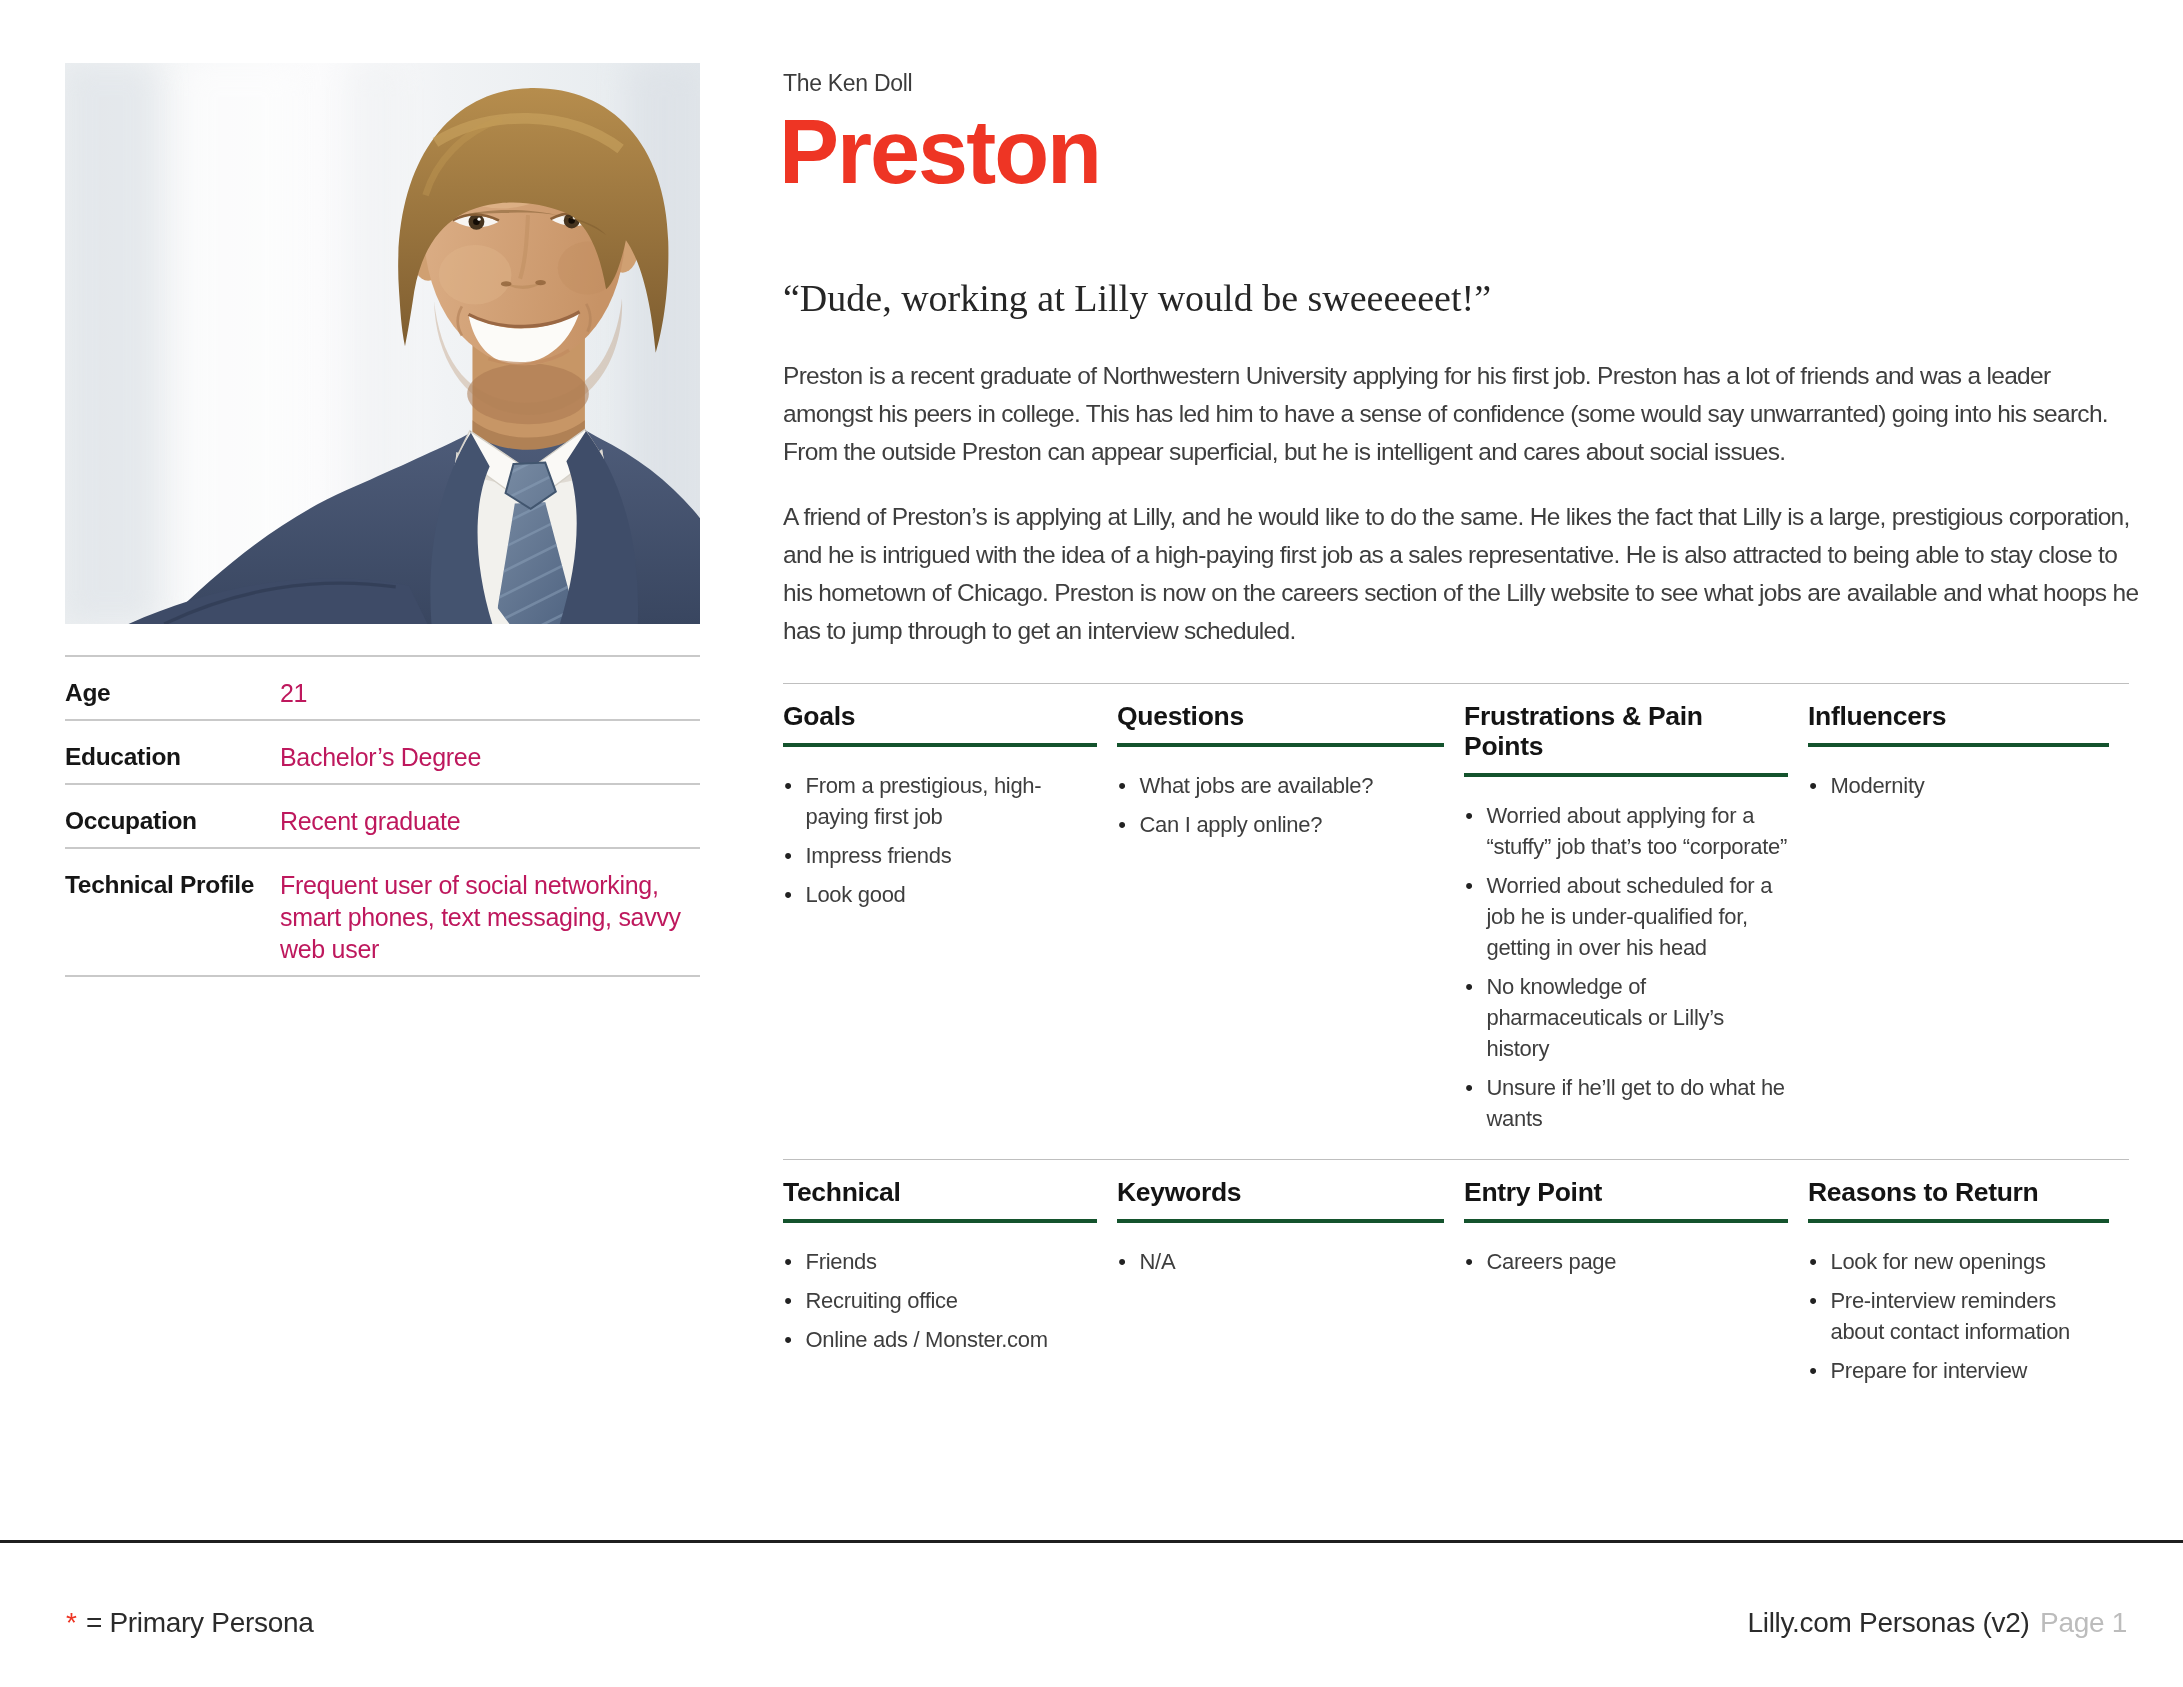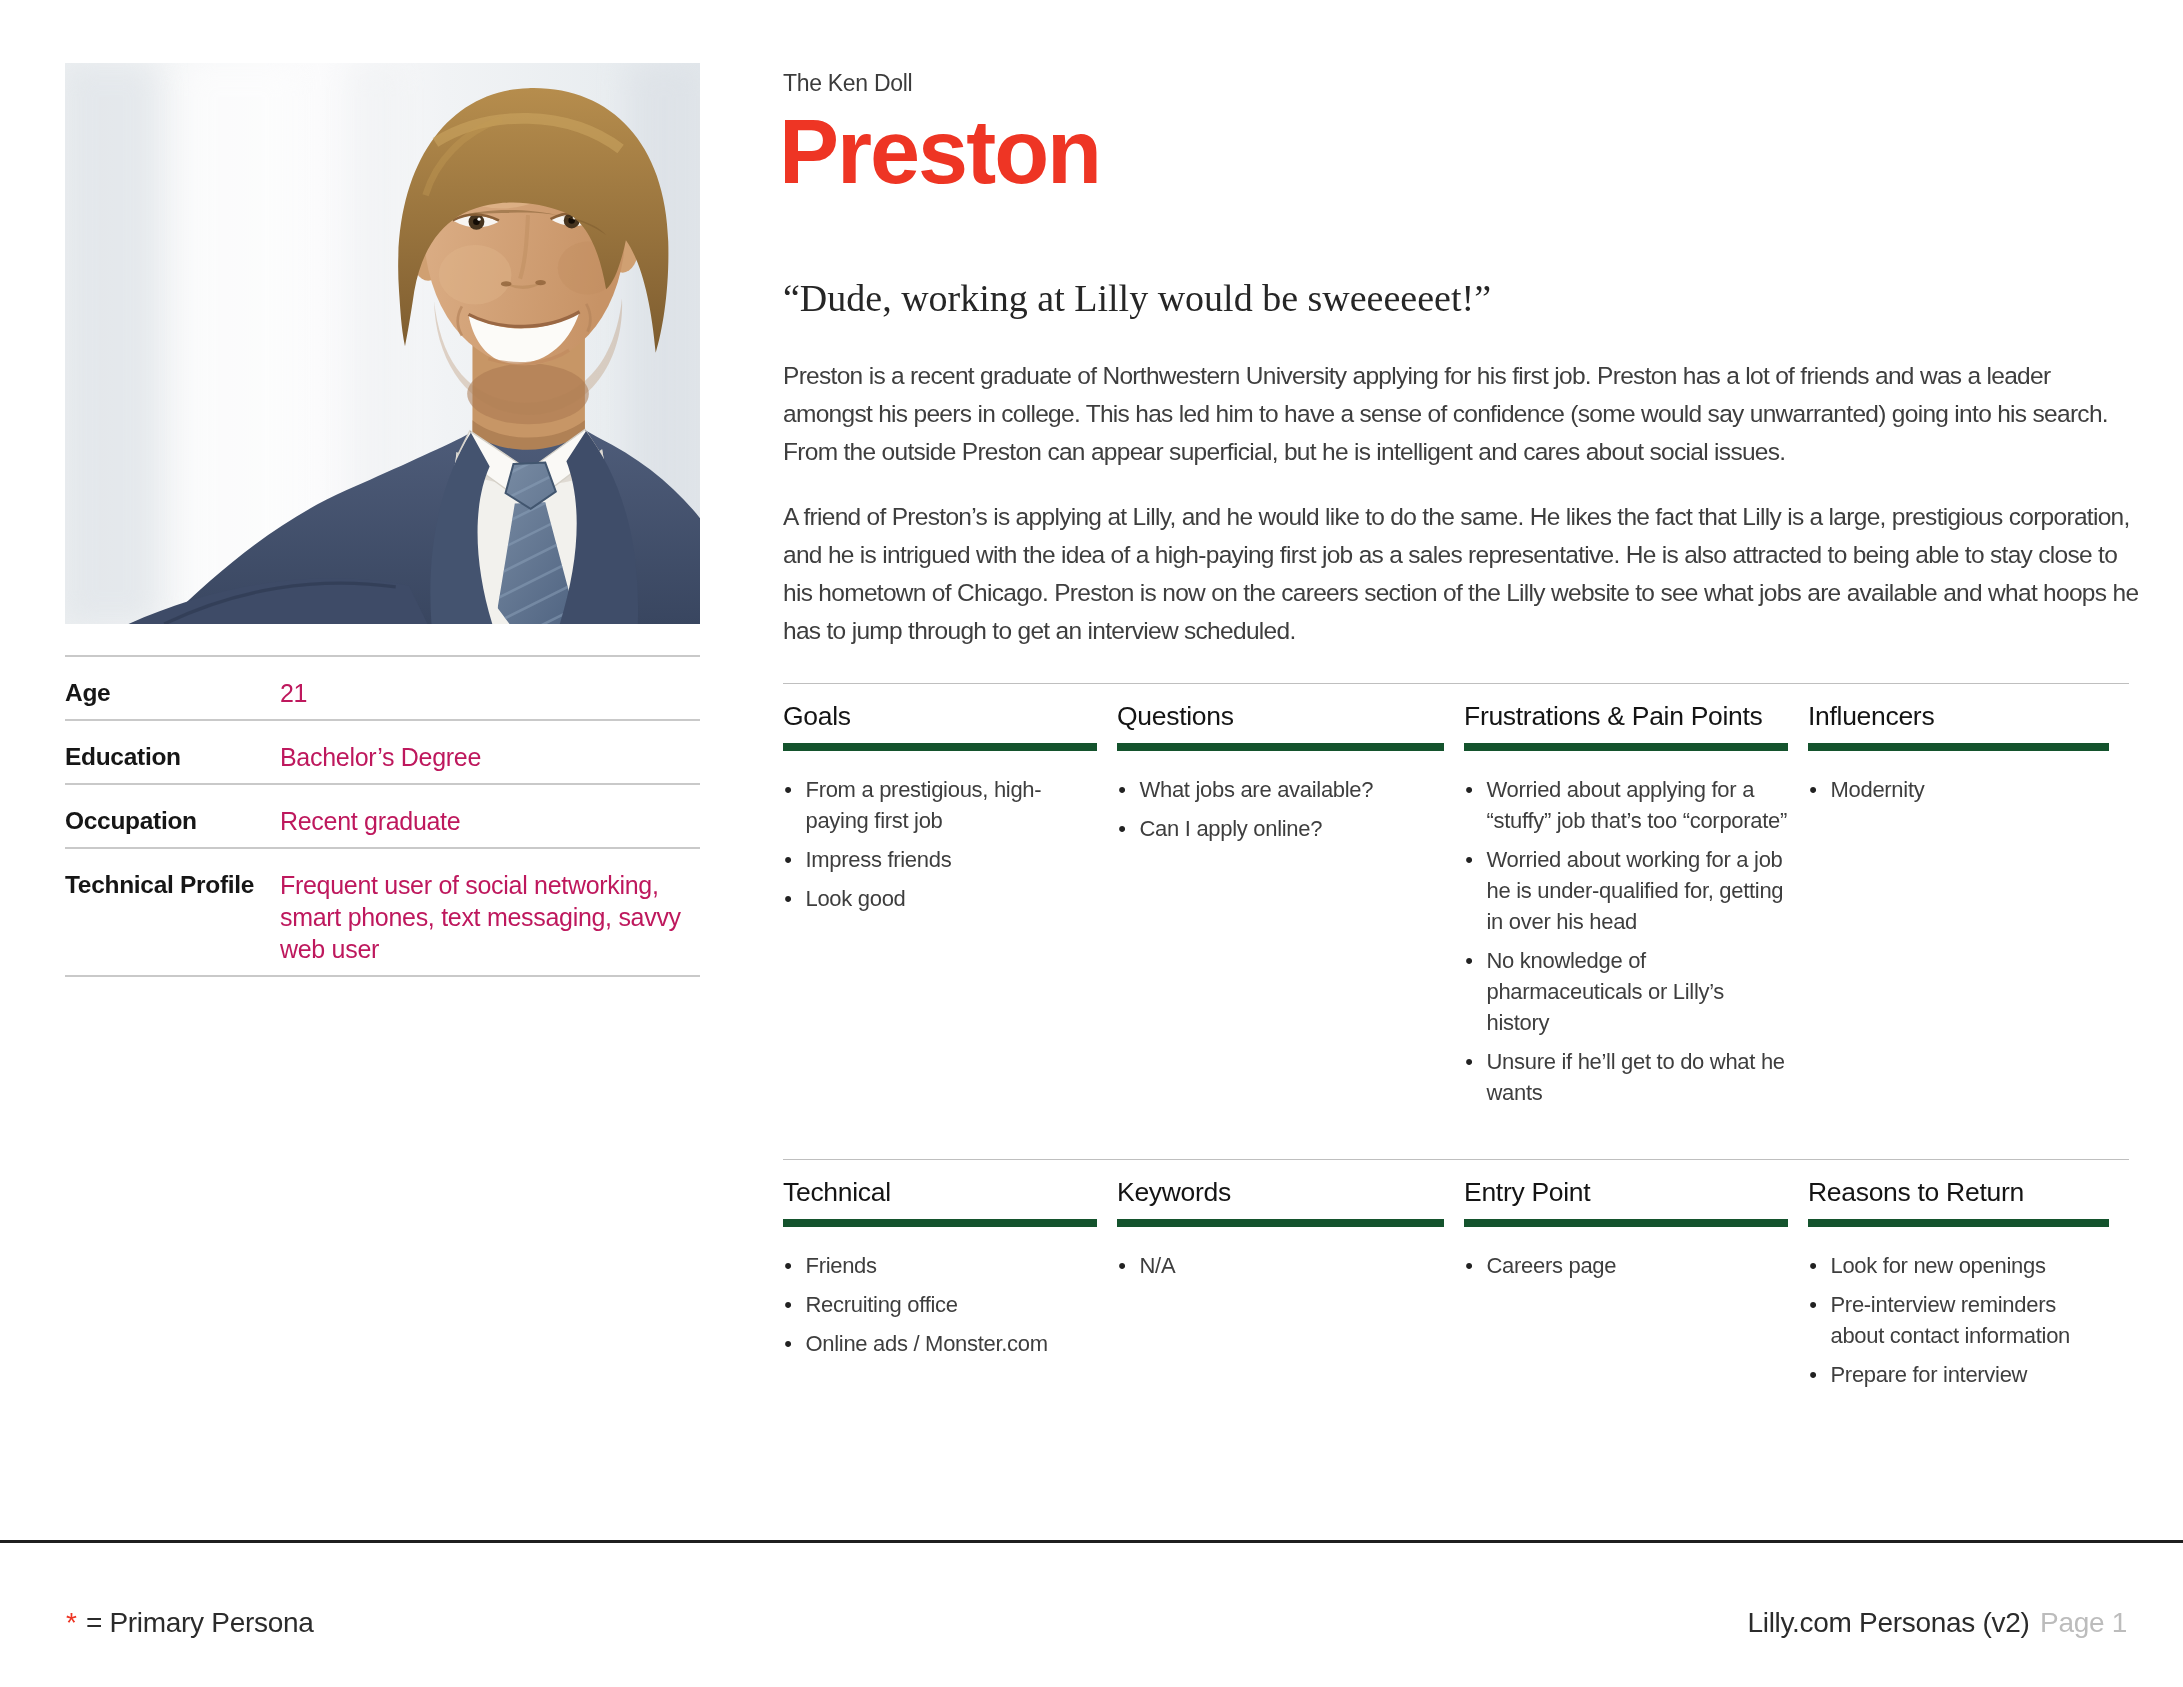--- a/index.html
+++ b/index.html
@@ -20,21 +20,21 @@
   .kicker { position:absolute; left:783px; top:66px; font-size:23px; line-height:34px; color:#3c3c3c; letter-spacing:-0.3px; }
   .name { position:absolute; left:779px; top:106px; font-size:90px; line-height:93px; font-weight:bold; color:#ee3524; letter-spacing:-2px; }
   .quote { position:absolute; left:783px; top:276px; font-family:"Liberation Serif", serif; font-size:38px; line-height:44px; color:#262626; }
   .bio { position:absolute; left:783px; top:357px; width:1360px; font-size:24.5px; line-height:38px; letter-spacing:-0.7px; color:#3e3e3e; }
   .bio p { margin:0 0 26.5px 0; }
   
   .matrix { position:absolute; left:783px; width:1346px; display:grid; grid-template-columns:334px 347px 344px 321px; }
   .matrix-1 { top:683px; }
   .matrix-2 { top:1159px; }
   .cell { border-top:1.3px solid #bfbfbf; padding-right:20px; box-sizing:border-box; }
-  .cell h3 { margin:0; padding:17px 0 12px 0; font-size:26.5px; line-height:30px; font-weight:normal; color:#141414; letter-spacing:-0.3px; border-bottom:8px solid #14532d; }
+  .cell h3 { margin:0; padding:17px 0 12px 0; font-size:26.5px; line-height:30px; font-weight:bold; color:#141414; letter-spacing:-0.3px; border-bottom:4px solid #14532d; }
   .cell ul { list-style:none; margin:22.5px 0 0 0; padding:0; }
   .cell li { position:relative; padding-left:22.5px; font-size:22px; line-height:31px; margin-bottom:8px; color:#3e3e3e; letter-spacing:-0.3px; }
   .cell li::before { content:"\2022"; position:absolute; left:1.3px; top:0; color:#222; }
   
   .bottom-rule { position:absolute; left:0; top:1540px; width:2183px; height:3.3px; background:#1f1f1f; }
   .footer-left { position:absolute; left:66px; top:1606px; font-size:28px; line-height:33px; color:#2b2b2b; letter-spacing:-0.3px; }
   .footer-left .ast { color:#ee3524; margin-right:9.3px; }
   .footer-right { position:absolute; right:56px; top:1606px; font-size:28px; line-height:33px; color:#2b2b2b; text-align:right; letter-spacing:-0.3px; }
   .footer-right .page-num { color:#bcbcbc; margin-left:10.6px; }
 </style>
@@ -197,21 +197,21 @@
       <h3>Questions</h3>
       <ul>
           <li>What jobs are available?</li>
           <li>Can I apply online?</li>
         </ul>
     </div>
     <div class="cell">
       <h3>Frustrations &amp; Pain Points</h3>
       <ul>
           <li>Worried about applying for a “stuffy” job that’s too “corporate”</li>
-          <li>Worried about working for a job he is under-qualified for, getting in over his head</li>
+          <li>Worried about scheduled for a job he is under-qualified for, getting in over his head</li>
           <li>No knowledge of pharmaceuticals or Lilly’s history</li>
           <li>Unsure if he’ll get to do what he wants</li>
         </ul>
     </div>
     <div class="cell">
       <h3>Influencers</h3>
       <ul>
           <li>Modernity</li>
         </ul>
     </div>

